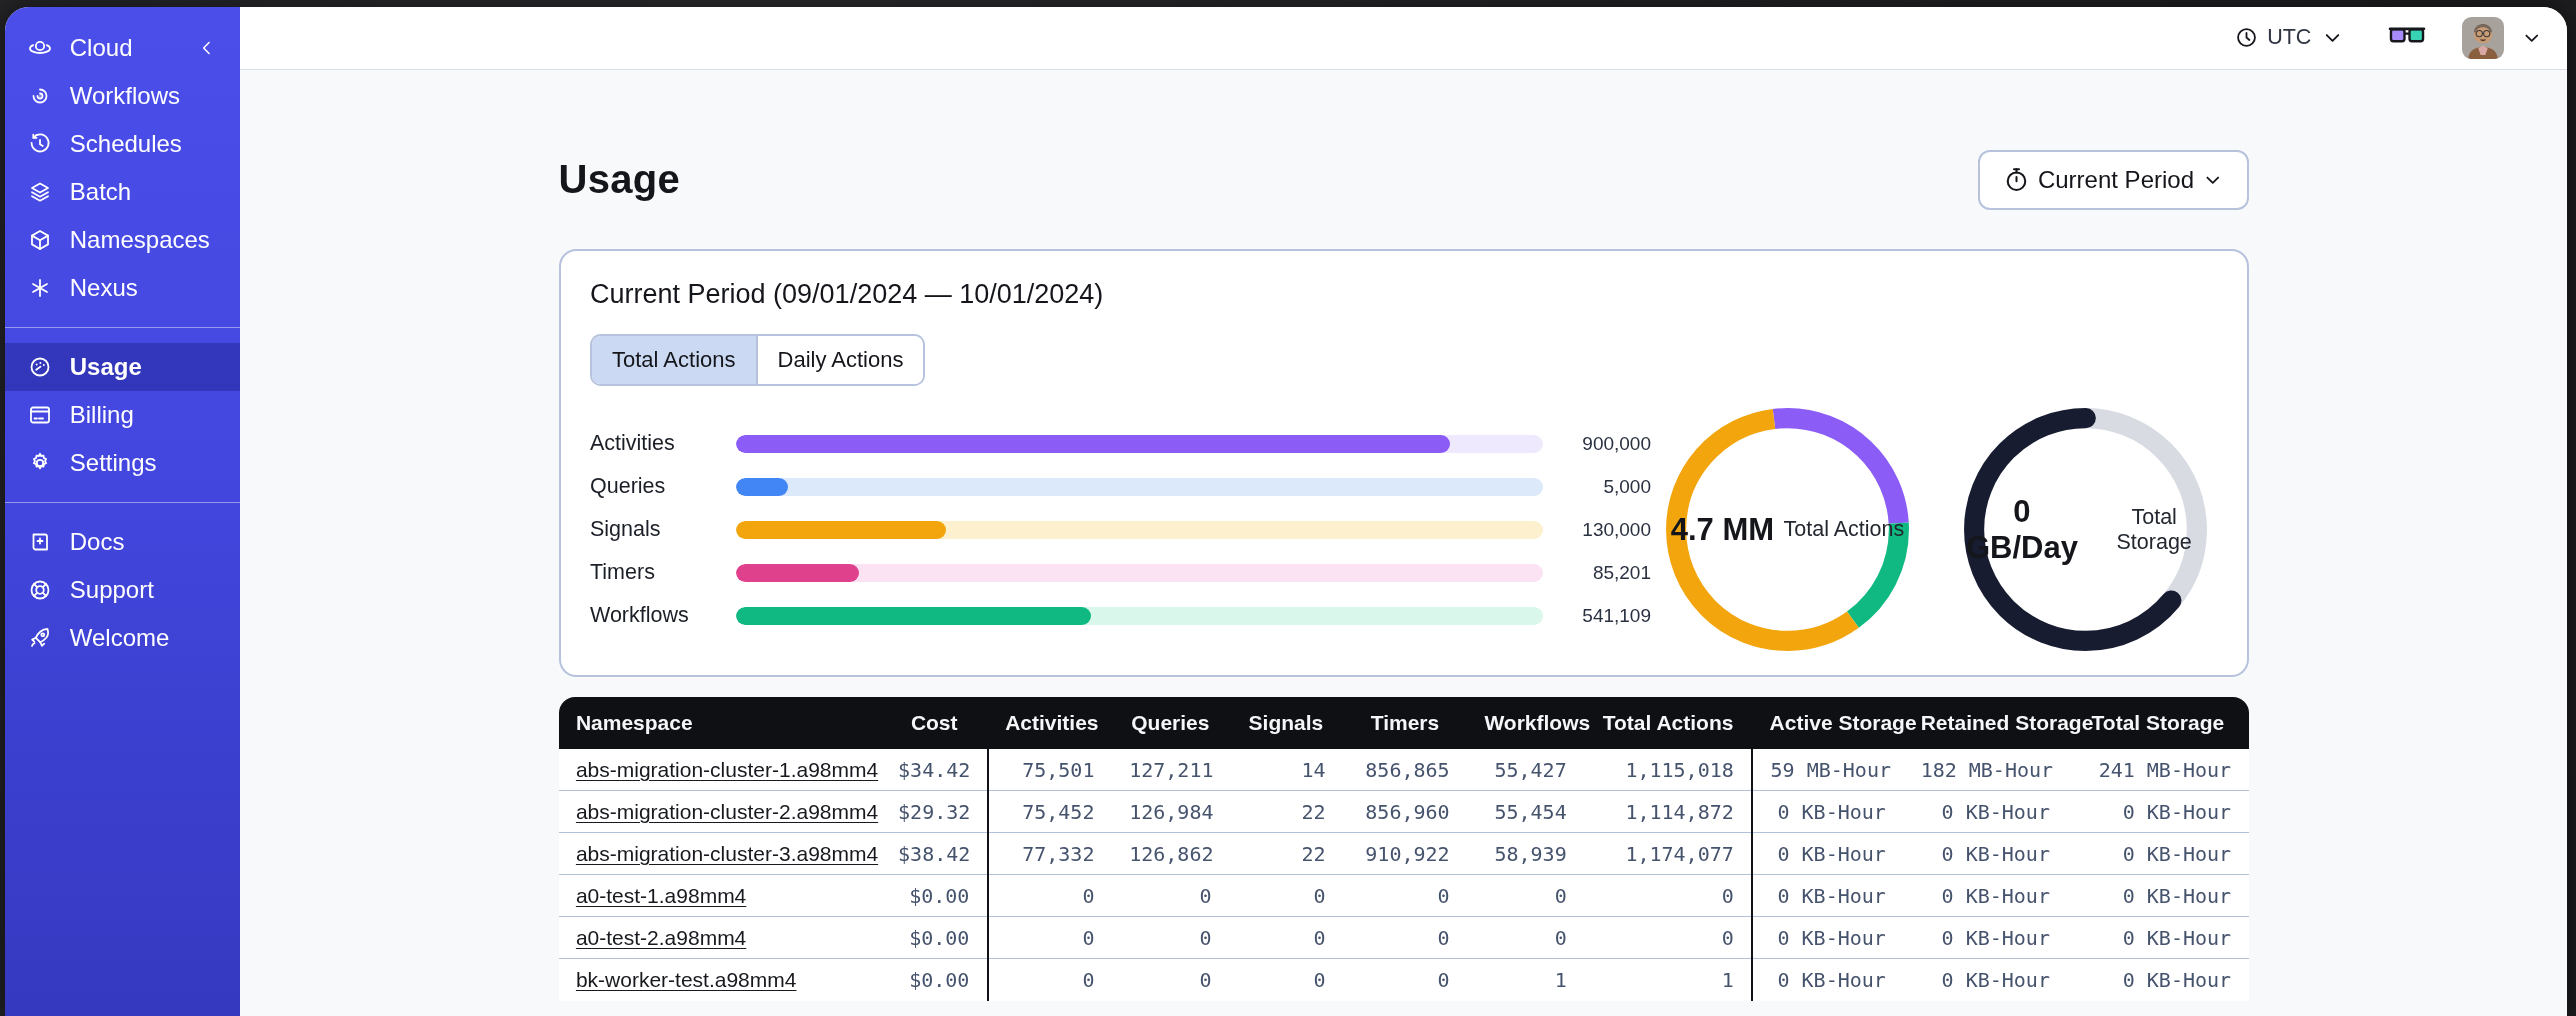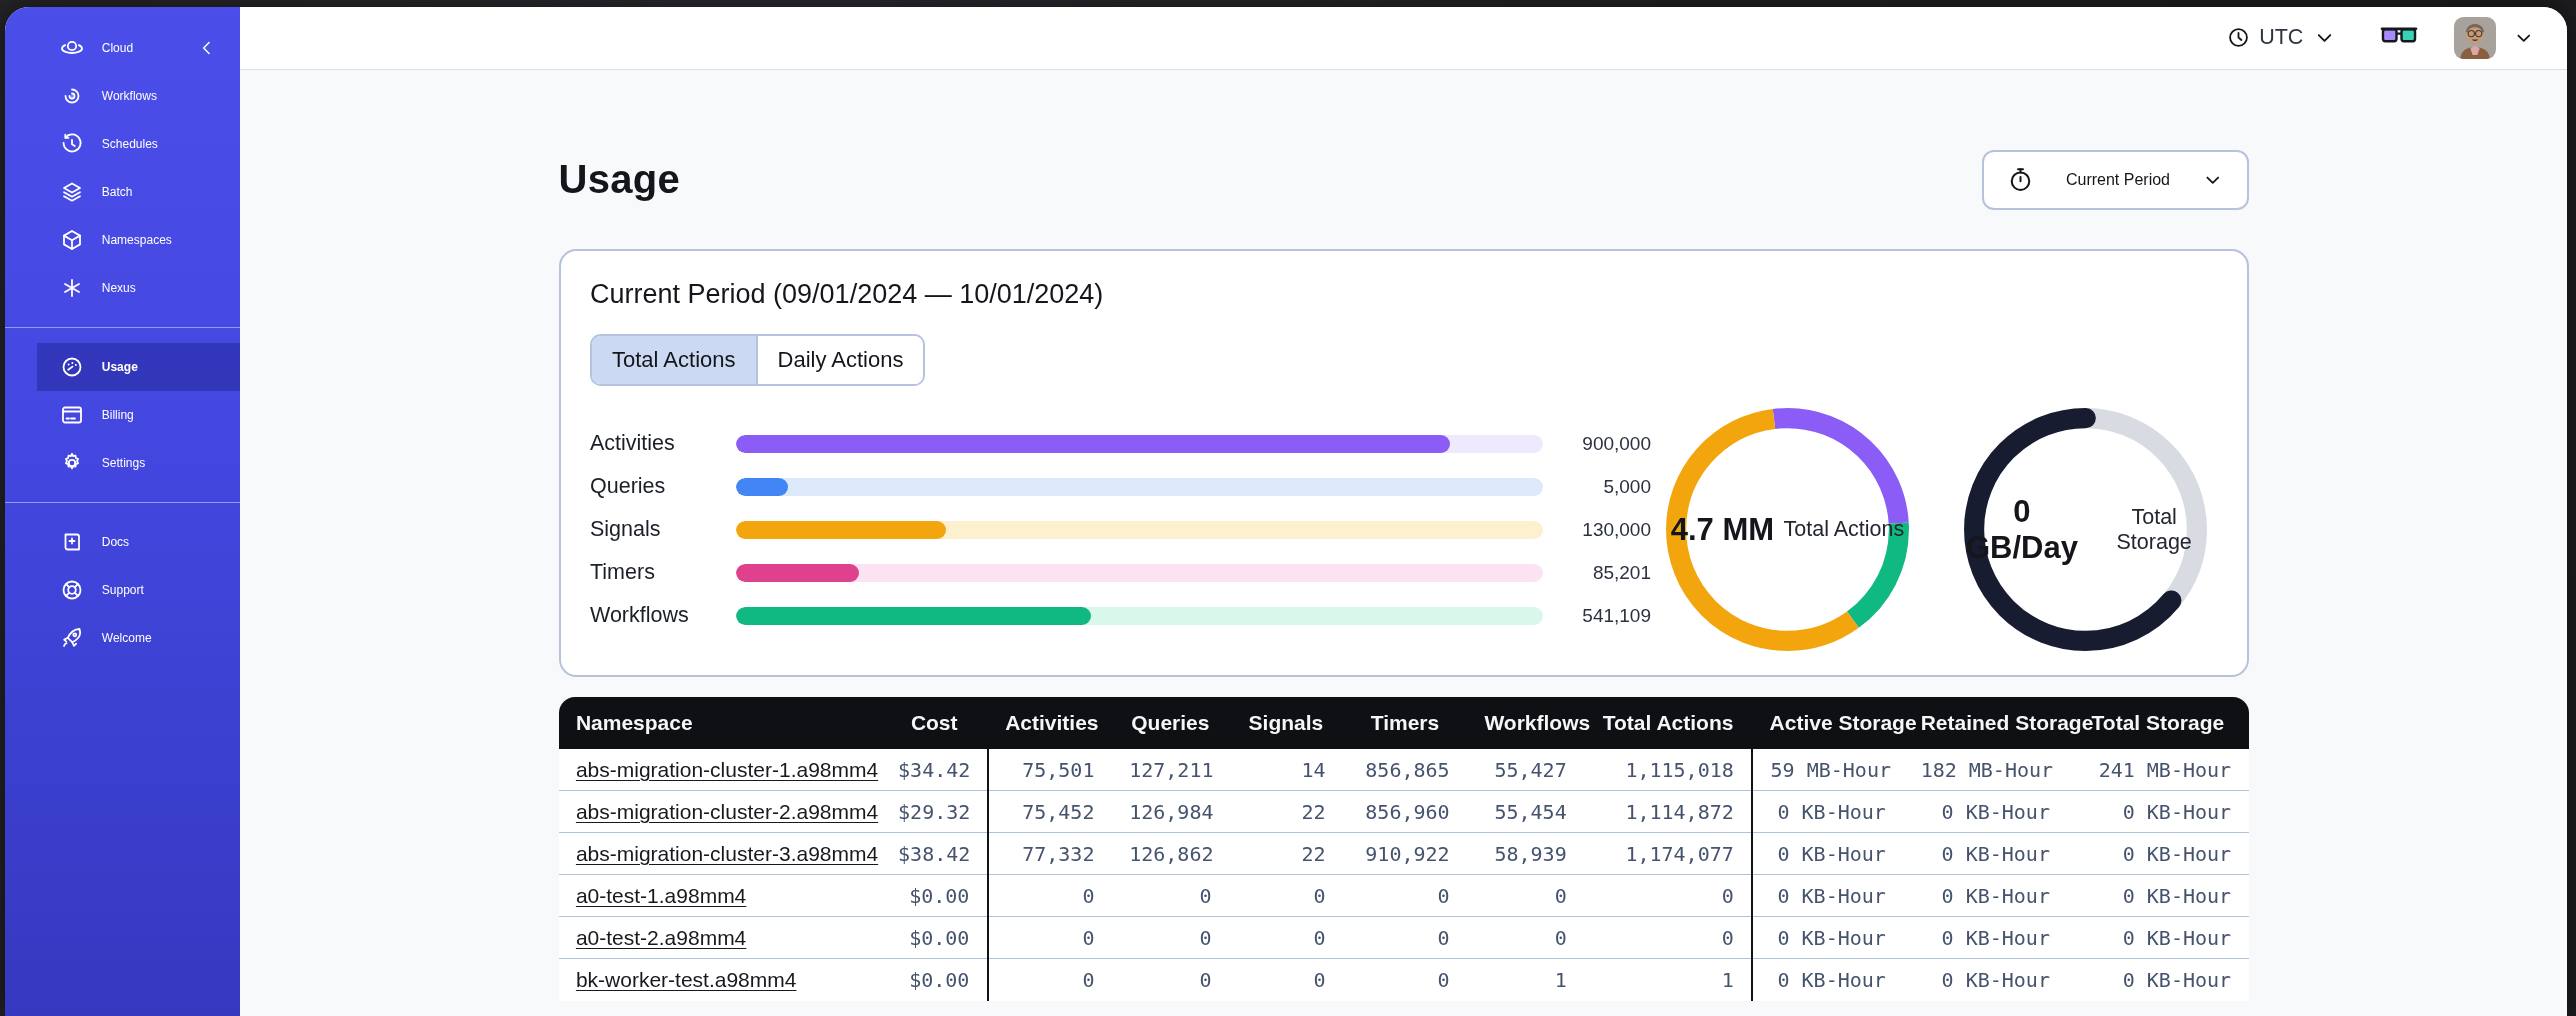--- a/index.html
+++ b/index.html
@@ -17,54 +17,53 @@
     box-shadow: 0 0 27px rgba(0,0,0,.55);
   }
   
   .sidebar {
     width: 235px; flex: none; color: #fff;
     background: linear-gradient(180deg, #4B4EE9 0%, #4347DF 45%, #3539C0 100%);
     padding-top: 17.4px; display: flex; flex-direction: column;
   }
   .side-item {
     display: flex; align-items: center; gap: 17.4px;
-    height: 48px; padding: 0 23px; font-size: 12px; cursor: pointer;
+    height: 48px; padding: 0 23px; font-size: 24px; cursor: pointer;
     white-space: nowrap;
-    margin-left: 32px;
   }
   .side-item.active { background: rgba(10,12,96,.30); }
   .side-item.active .side-label { font-weight: 700; }
   .side-icon { width: 24px; height: 24px; flex: none; display: flex; align-items: center; justify-content: center; }
   .side-icon svg { width: 24px; height: 24px; }
   .collapse { margin-left: auto; display: flex; }
   .collapse svg { width: 20px; height: 20px; }
   .side-divider { height: 1.3px; background: rgba(230,233,255,.5); margin: 14.8px 0; flex: none; }
   
   .main { flex: 1; display: flex; flex-direction: column; min-width: 0; }
   .topbar {
     height: 63px; flex: none; background: #fff; border-bottom: 1.3px solid #DADDE3;
-    display: flex; align-items: center; justify-content: flex-end; padding-right: 32px;
+    display: flex; align-items: center; justify-content: flex-end; padding-right: 24px;
   }
   .tz { display: inline-flex; align-items: center; gap: 9.4px; color: #2E3440;
         font-size: 21.5px; margin-right: 44px; cursor: pointer; }
   .tz svg { width: 23px; height: 23px; }
   .glasses-btn { margin-right: 36px; display: flex; cursor: pointer; }
   .glasses-btn svg { width: 38px; height: 24px; }
   .avatar { width: 42px; height: 42px; border-radius: 9.4px; overflow: hidden; margin-right: 17.4px; flex: none; cursor: pointer; }
   .caret { display: flex; cursor: pointer; }
   .caret svg { width: 21.5px; height: 21.5px; }
   .content { flex: 1; overflow: hidden; }
   .container { width: 1690px; margin: 0 auto; padding-top: 80px; }
   
   .page-head { display: flex; justify-content: space-between; align-items: center; height: 60px; }
   h1 { font-size: 40px; font-weight: 600; color: #14161B; letter-spacing: 0.3px; }
   .period-btn {
-    display: inline-flex; align-items: center; gap: 32px; background: #fff;
+    display: inline-flex; align-items: center; gap: 8px; background: #fff;
     border: 2px solid #B7C3DD; border-radius: 12px; height: 60px; padding: 0 23px;
-    font-size: 16px; color: #14161B; font-weight: 500; cursor: pointer;
+    font-size: 24px; color: #14161B; font-weight: 500; cursor: pointer;
   }
   .period-btn svg { width: 27px; height: 27px; }
   .period-btn .chev svg { width: 21.5px; height: 21.5px; }
   
   .card {
     margin-top: 39px; background: #fff; border: 2px solid #B7C3DD;
     border-radius: 17.4px; padding: 28px 29.5px 17.4px;
   }
   .card-title { font-size: 27px; font-weight: 500; color: #14161B; }
   .tabs { margin-top: 24px; display: inline-flex; border: 2px solid #B7C3DD; border-radius: 10.7px; overflow: hidden; }

